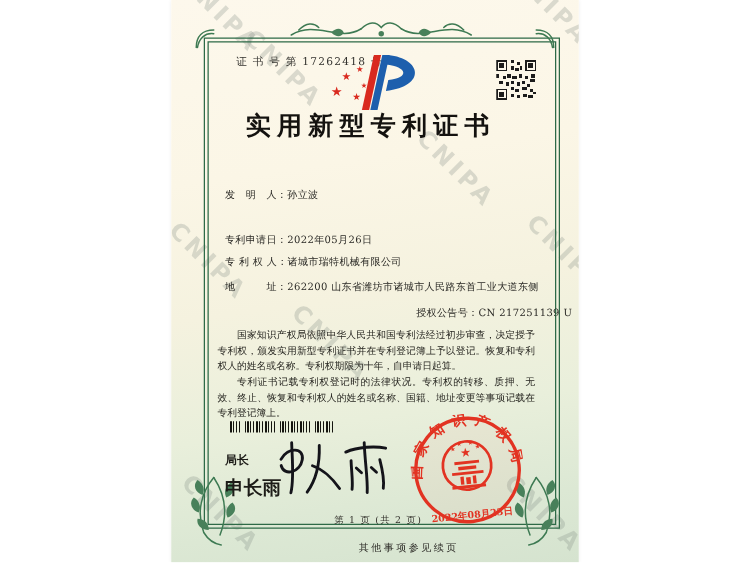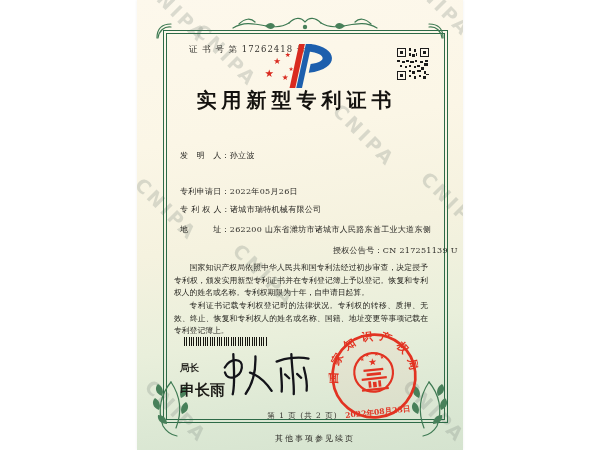--- a/index.html
+++ b/index.html
@@ -36,21 +36,21 @@
   .paras p{margin:0;text-indent:2em;}
   .barcode{position:absolute;left:47px;top:337px;width:84px;height:9px;
      background:repeating-linear-gradient(90deg,#15150f 0,#15150f 1.4px,rgba(0,0,0,0) 1.4px,rgba(0,0,0,0) 2.4px,
      #15150f 2.4px,#15150f 3px,rgba(0,0,0,0) 3px,rgba(0,0,0,0) 4.8px,#15150f 4.8px,#15150f 5.6px,
      rgba(0,0,0,0) 5.6px,rgba(0,0,0,0) 7px);}
   .dir-lab{position:absolute;left:43px;top:362px;font-size:9.5px;font-weight:bold;color:#1d1c18;}
   .dir-name{position:absolute;left:43px;top:381px;font-size:15px;font-weight:bold;color:#1d1c18;}
   .sig{position:absolute;left:74px;top:346px;width:112px;height:54px;transform:rotate(-2deg);}
   .seal{position:absolute;left:192px;top:331px;width:90px;height:90px;transform:rotate(-6deg);}
   .pageinfo{position:absolute;left:24px;top:411px;width:283px;text-align:center;font-size:7.5px;color:#33322c;letter-spacing:1px;}
-  .footnote{position:absolute;left:4px;top:433px;width:348px;text-align:center;font-size:8px;color:#2e2d28;letter-spacing:2px;}
+  .footnote{position:absolute;left:16px;top:433px;width:348px;text-align:center;font-size:8px;color:#2e2d28;letter-spacing:2px;}
   .green-stroke{stroke:#3e7a53;fill:none;stroke-width:1.2;stroke-linecap:round;}
   .green-fill{fill:#48805a;}
 </style>
 </head>
 <body>
 
 <div class="stage">
   <div class="paper">
 
     <span class="wm wm1">CNIPA</span>

